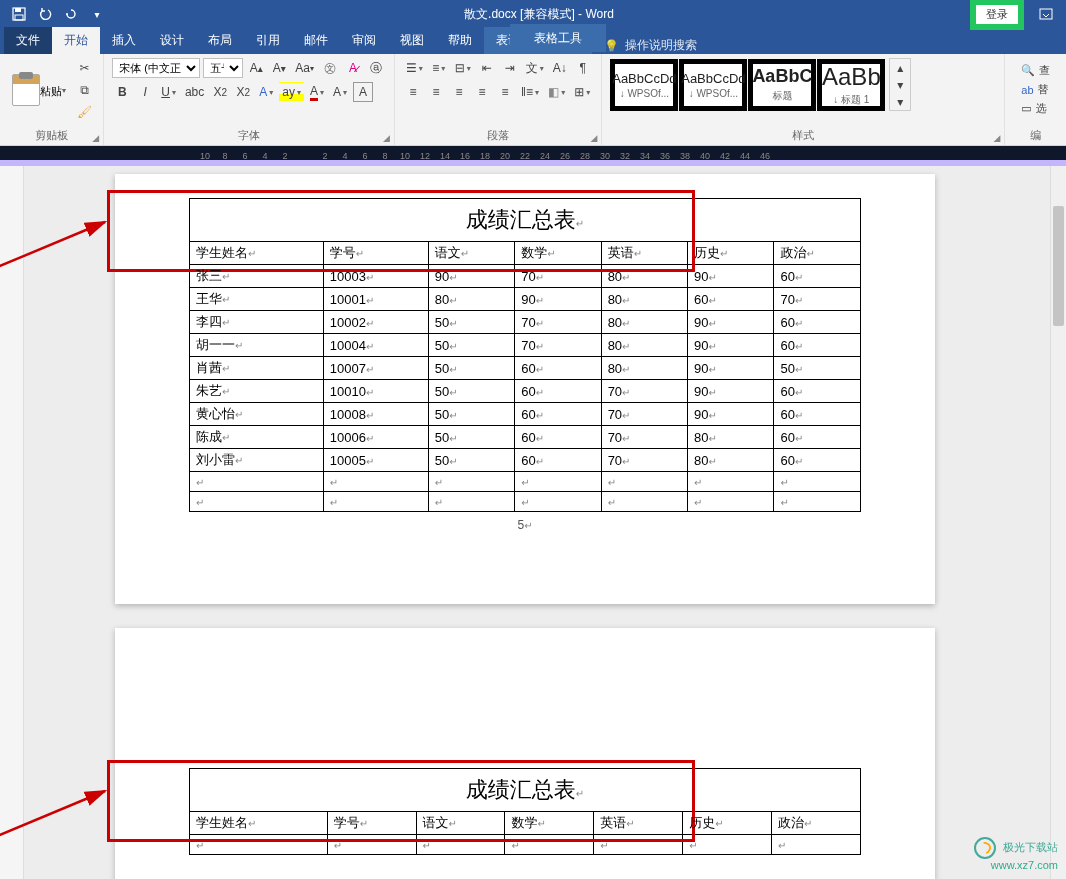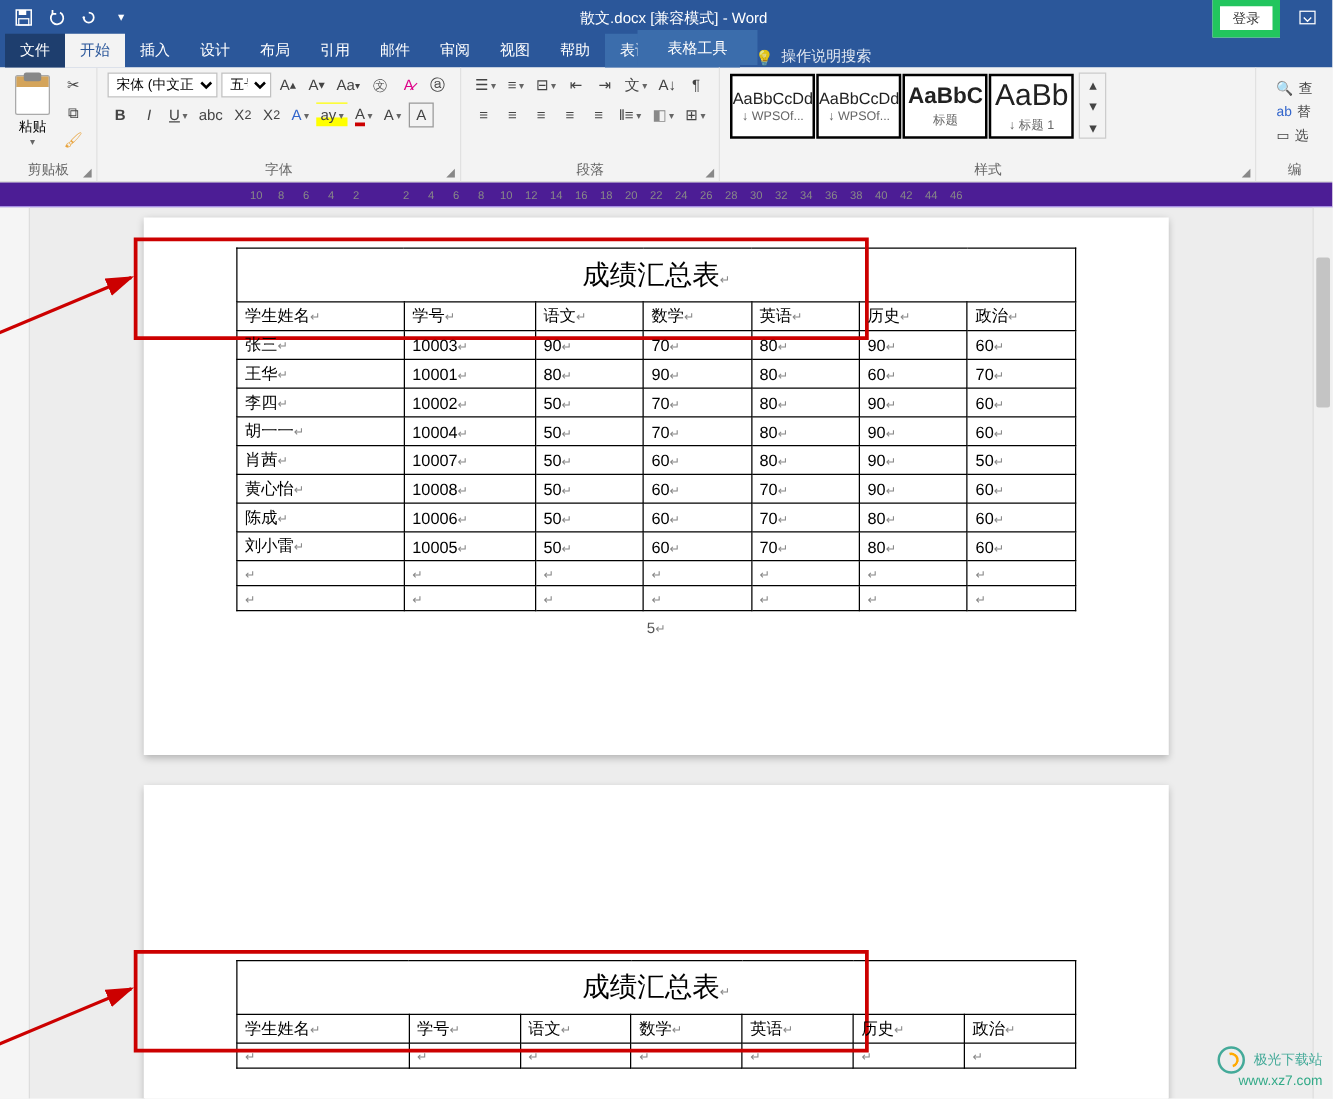--- a/index.html
+++ b/index.html
@@ -26,33 +26,33 @@
 
 .ribbon { background: #f3f3f3; border-bottom: 1px solid #d4d4d4; height: 92px; display: flex; }
 .ribbon-group { border-right: 1px solid #e1e1e1; padding: 4px 8px 2px; display: flex; flex-direction: column; justify-content: space-between; }
 .ribbon-group-label { text-align: center; font-size: 11px; color: #666; padding-top: 2px; position: relative; }
 .ribbon-group-label .launcher { position: absolute; right: -4px; bottom: 0; font-size: 9px; color: #888; cursor: pointer; }
 .ribbon-row { display: flex; align-items: center; gap: 3px; }
 .ribbon-btn { min-width: 20px; height: 20px; display: flex; align-items: center; justify-content: center; cursor: pointer; font-size: 12px; color: #444; border: 1px solid transparent; padding: 0 2px; }
 .ribbon-select { border: 1px solid #c0c0c0; background: #fff; font-size: 11px; height: 20px; padding: 0 2px; }
 .font-name { width: 88px; }
 .font-size { width: 40px; }
-.big-btn { display: flex; flex-direction: column; align-items: center; padding: 2px 4px; cursor: pointer; }
+.big-btn { display: flex; flex-direction: row; align-items: center; padding: 2px 4px; cursor: pointer; }
 .paste-icon { width: 28px; height: 32px; background: linear-gradient(#d4a45a 0 30%, #fff 30% 100%); border: 1px solid #aaa; border-radius: 2px; position: relative; }
 .paste-icon::before { content:""; position:absolute; top:-3px; left:6px; width:14px; height:7px; background:#888; border-radius:2px; }
 .style-gallery { display: flex; gap: 1px; }
-.style-item { width: 68px; height: 52px; border: 2px solid #000000; background: #fff; display: flex; flex-direction: column; align-items: center; justify-content: center; font-size: 10px; cursor: pointer; }
+.style-item { width: 68px; height: 52px; border: 5px solid #000000; background: #fff; display: flex; flex-direction: column; align-items: center; justify-content: center; font-size: 10px; cursor: pointer; }
 .style-preview { font-size: 13px; color: #222; }
 .style-preview.big { font-size: 18px; font-weight: bold; }
 .style-preview.bigger { font-size: 24px; font-weight: normal; }
 .style-name { color: #666; margin-top: 2px; font-size: 10px; }
 .dropdown-arrow::after { content:"▾"; font-size:8px; margin-left:2px; color:#666; }
 
 
-.ruler-area { background: #4c1d95; position: relative; height: 20px; border-bottom: 1px solid #c4b5fd; }
+.ruler-area { background: #0f172a; position: relative; height: 20px; border-bottom: 6px solid #c4b5fd; }
 .ruler { position: absolute; left: 195px; right: 40px; top: 2px; height: 16px; font-size: 9px; color: #888; display: flex; align-items: center; }
 .ruler-tick { position: relative; width: 20px; text-align: center; }
 
 
 .doc-area { position: absolute; top: 166px; bottom: 0; left: 0; right: 0; background: #ededed; overflow: hidden; }
 .doc-scroll { position:absolute; inset:0 16px 0 0; overflow:hidden; }
 .page { background: #fff; width: 820px; margin: 8px auto; box-shadow: 0 2px 6px rgba(0,0,0,0.25); padding: 24px 74px 40px; position: relative; }
 .page1 { min-height: 430px; }
 .page2 { min-height: 560px; margin-top: 24px; padding-top: 140px; }
 .vruler { position:absolute; left:0; top:0; width:24px; bottom:0; background:#f5f5f5; border-right:1px solid #ddd; }
@@ -376,20 +376,29 @@
             <tr>
               <td>肖茜<span class="para-mark">↵</span></td>
               <td>10007<span class="para-mark">↵</span></td>
               <td>50<span class="para-mark">↵</span></td>
               <td>60<span class="para-mark">↵</span></td>
               <td>80<span class="para-mark">↵</span></td>
               <td>90<span class="para-mark">↵</span></td>
               <td>50<span class="para-mark">↵</span></td>
             </tr>
             <tr>
+              <td>朱艺<span class="para-mark">↵</span></td>
+              <td>10010<span class="para-mark">↵</span></td>
+              <td>50<span class="para-mark">↵</span></td>
+              <td>60<span class="para-mark">↵</span></td>
+              <td>70<span class="para-mark">↵</span></td>
+              <td>90<span class="para-mark">↵</span></td>
+              <td>60<span class="para-mark">↵</span></td>
+            </tr>
+            <tr>
               <td>黄心怡<span class="para-mark">↵</span></td>
               <td>10008<span class="para-mark">↵</span></td>
               <td>50<span class="para-mark">↵</span></td>
               <td>60<span class="para-mark">↵</span></td>
               <td>70<span class="para-mark">↵</span></td>
               <td>90<span class="para-mark">↵</span></td>
               <td>60<span class="para-mark">↵</span></td>
             </tr>
             <tr>
               <td>陈成<span class="para-mark">↵</span></td>

